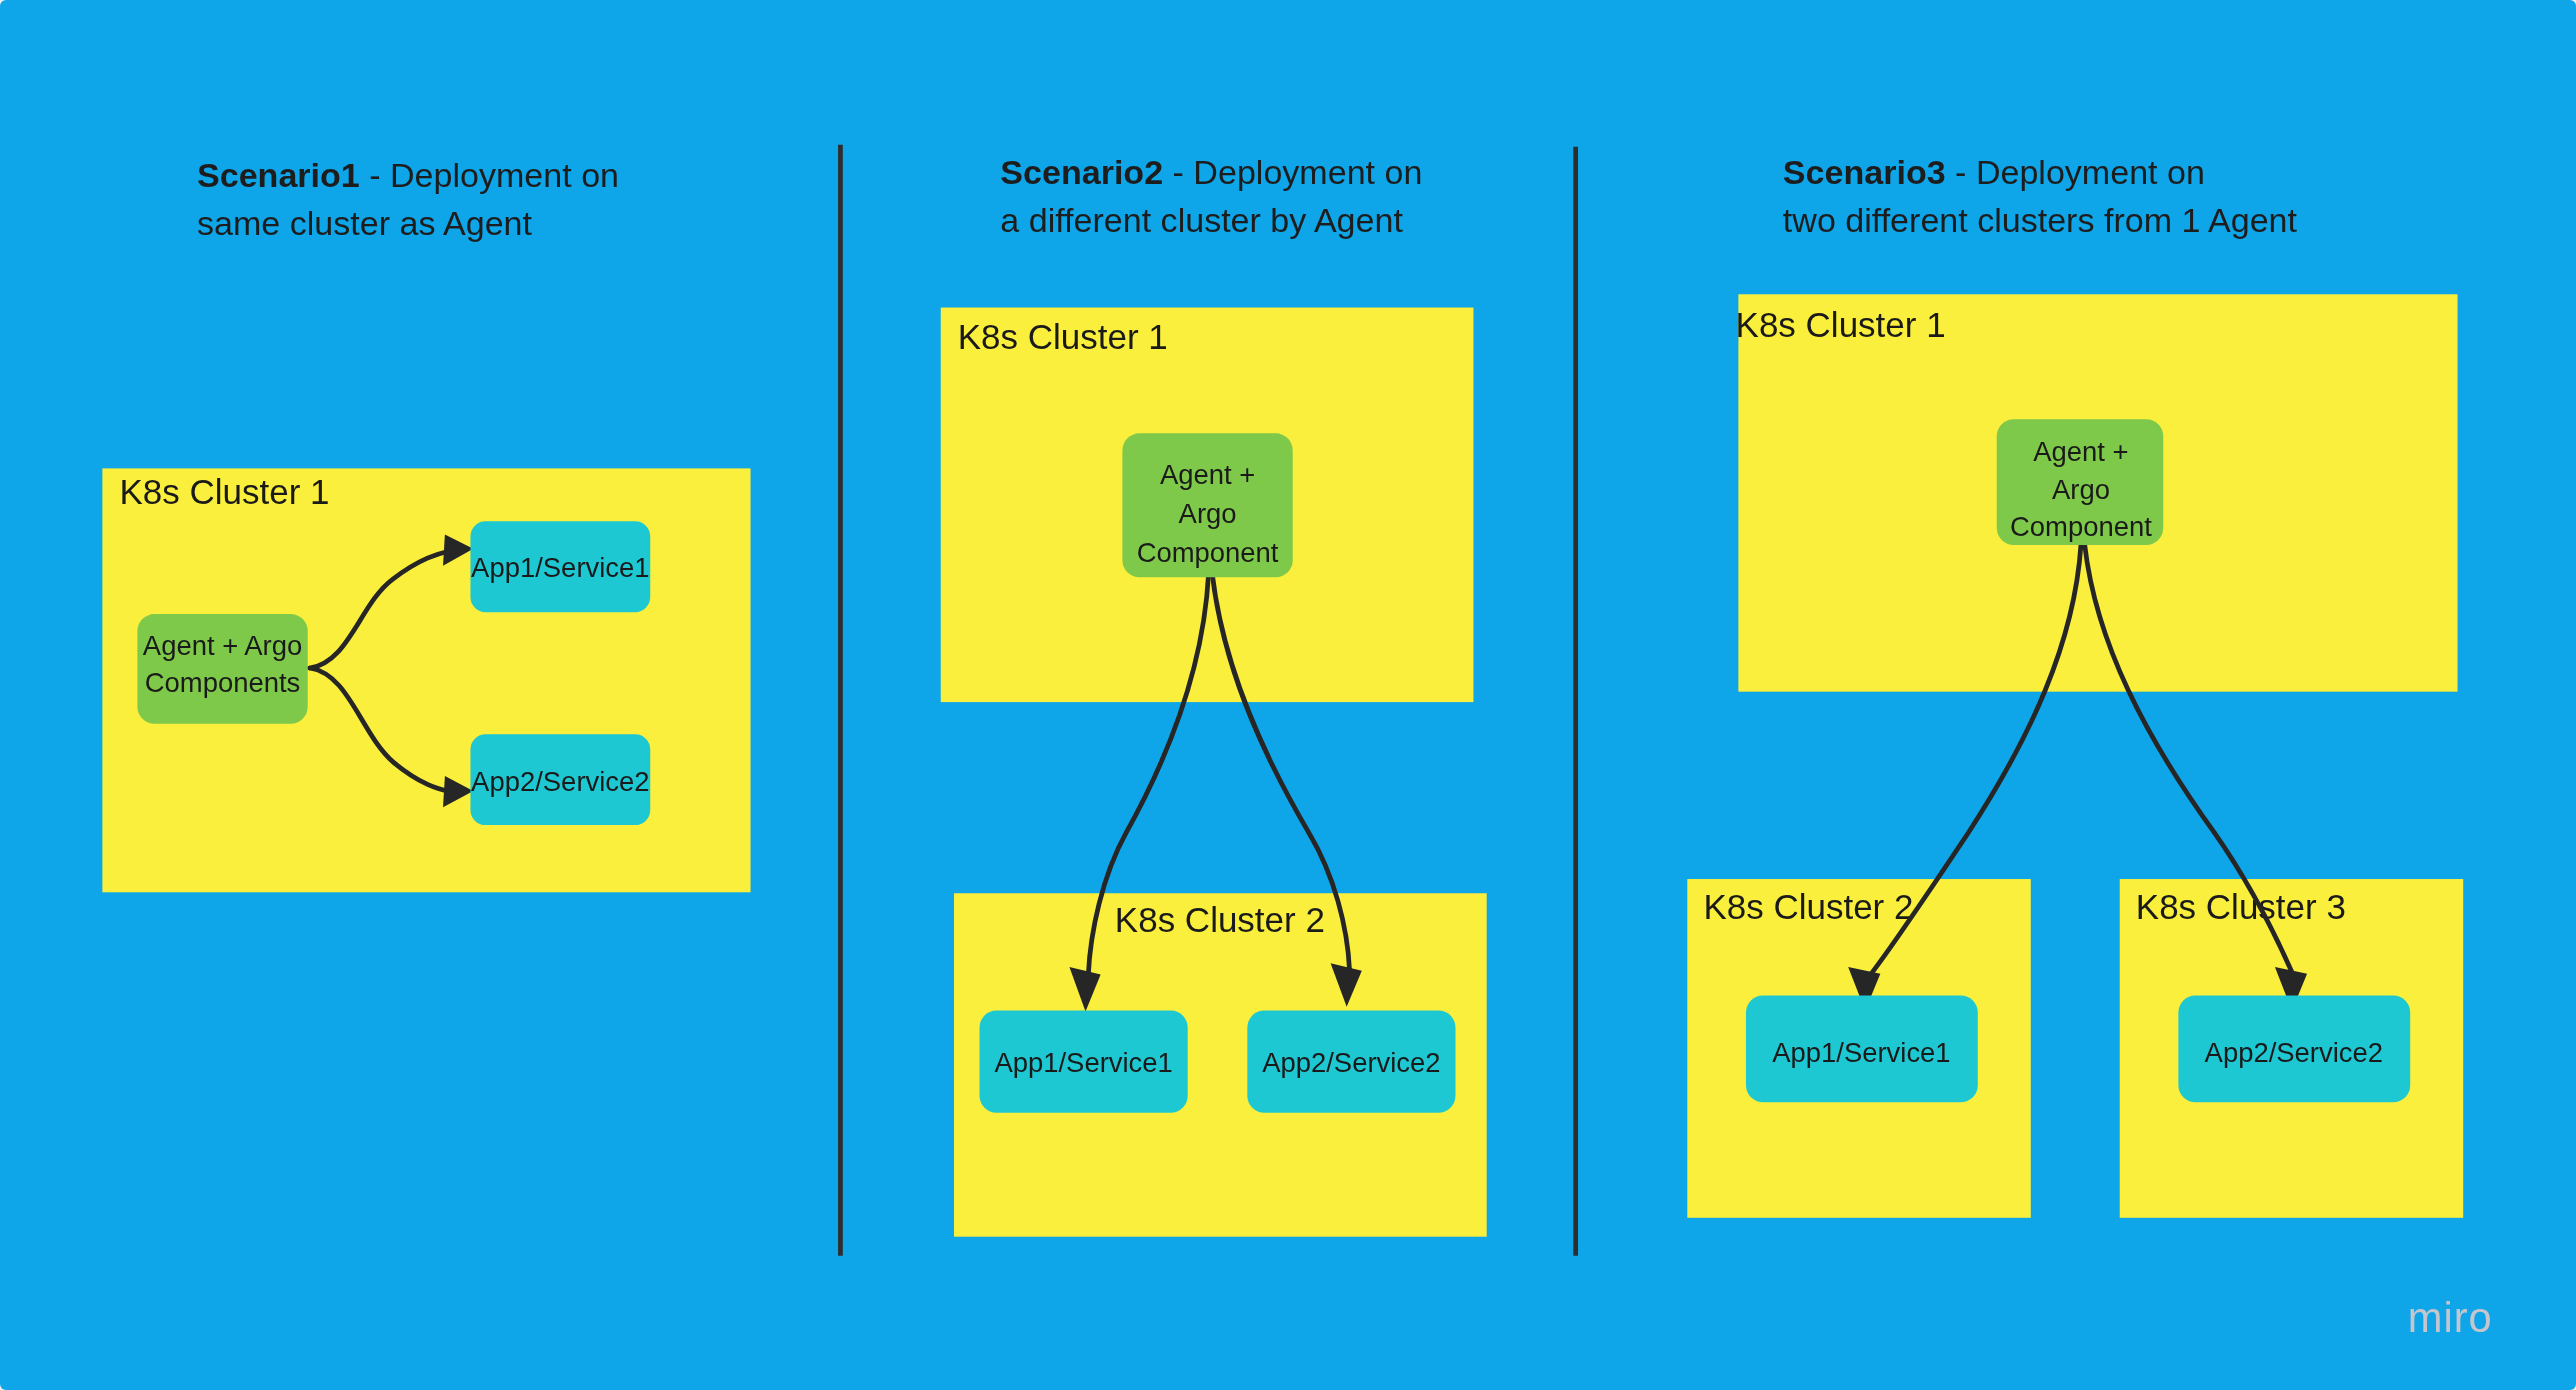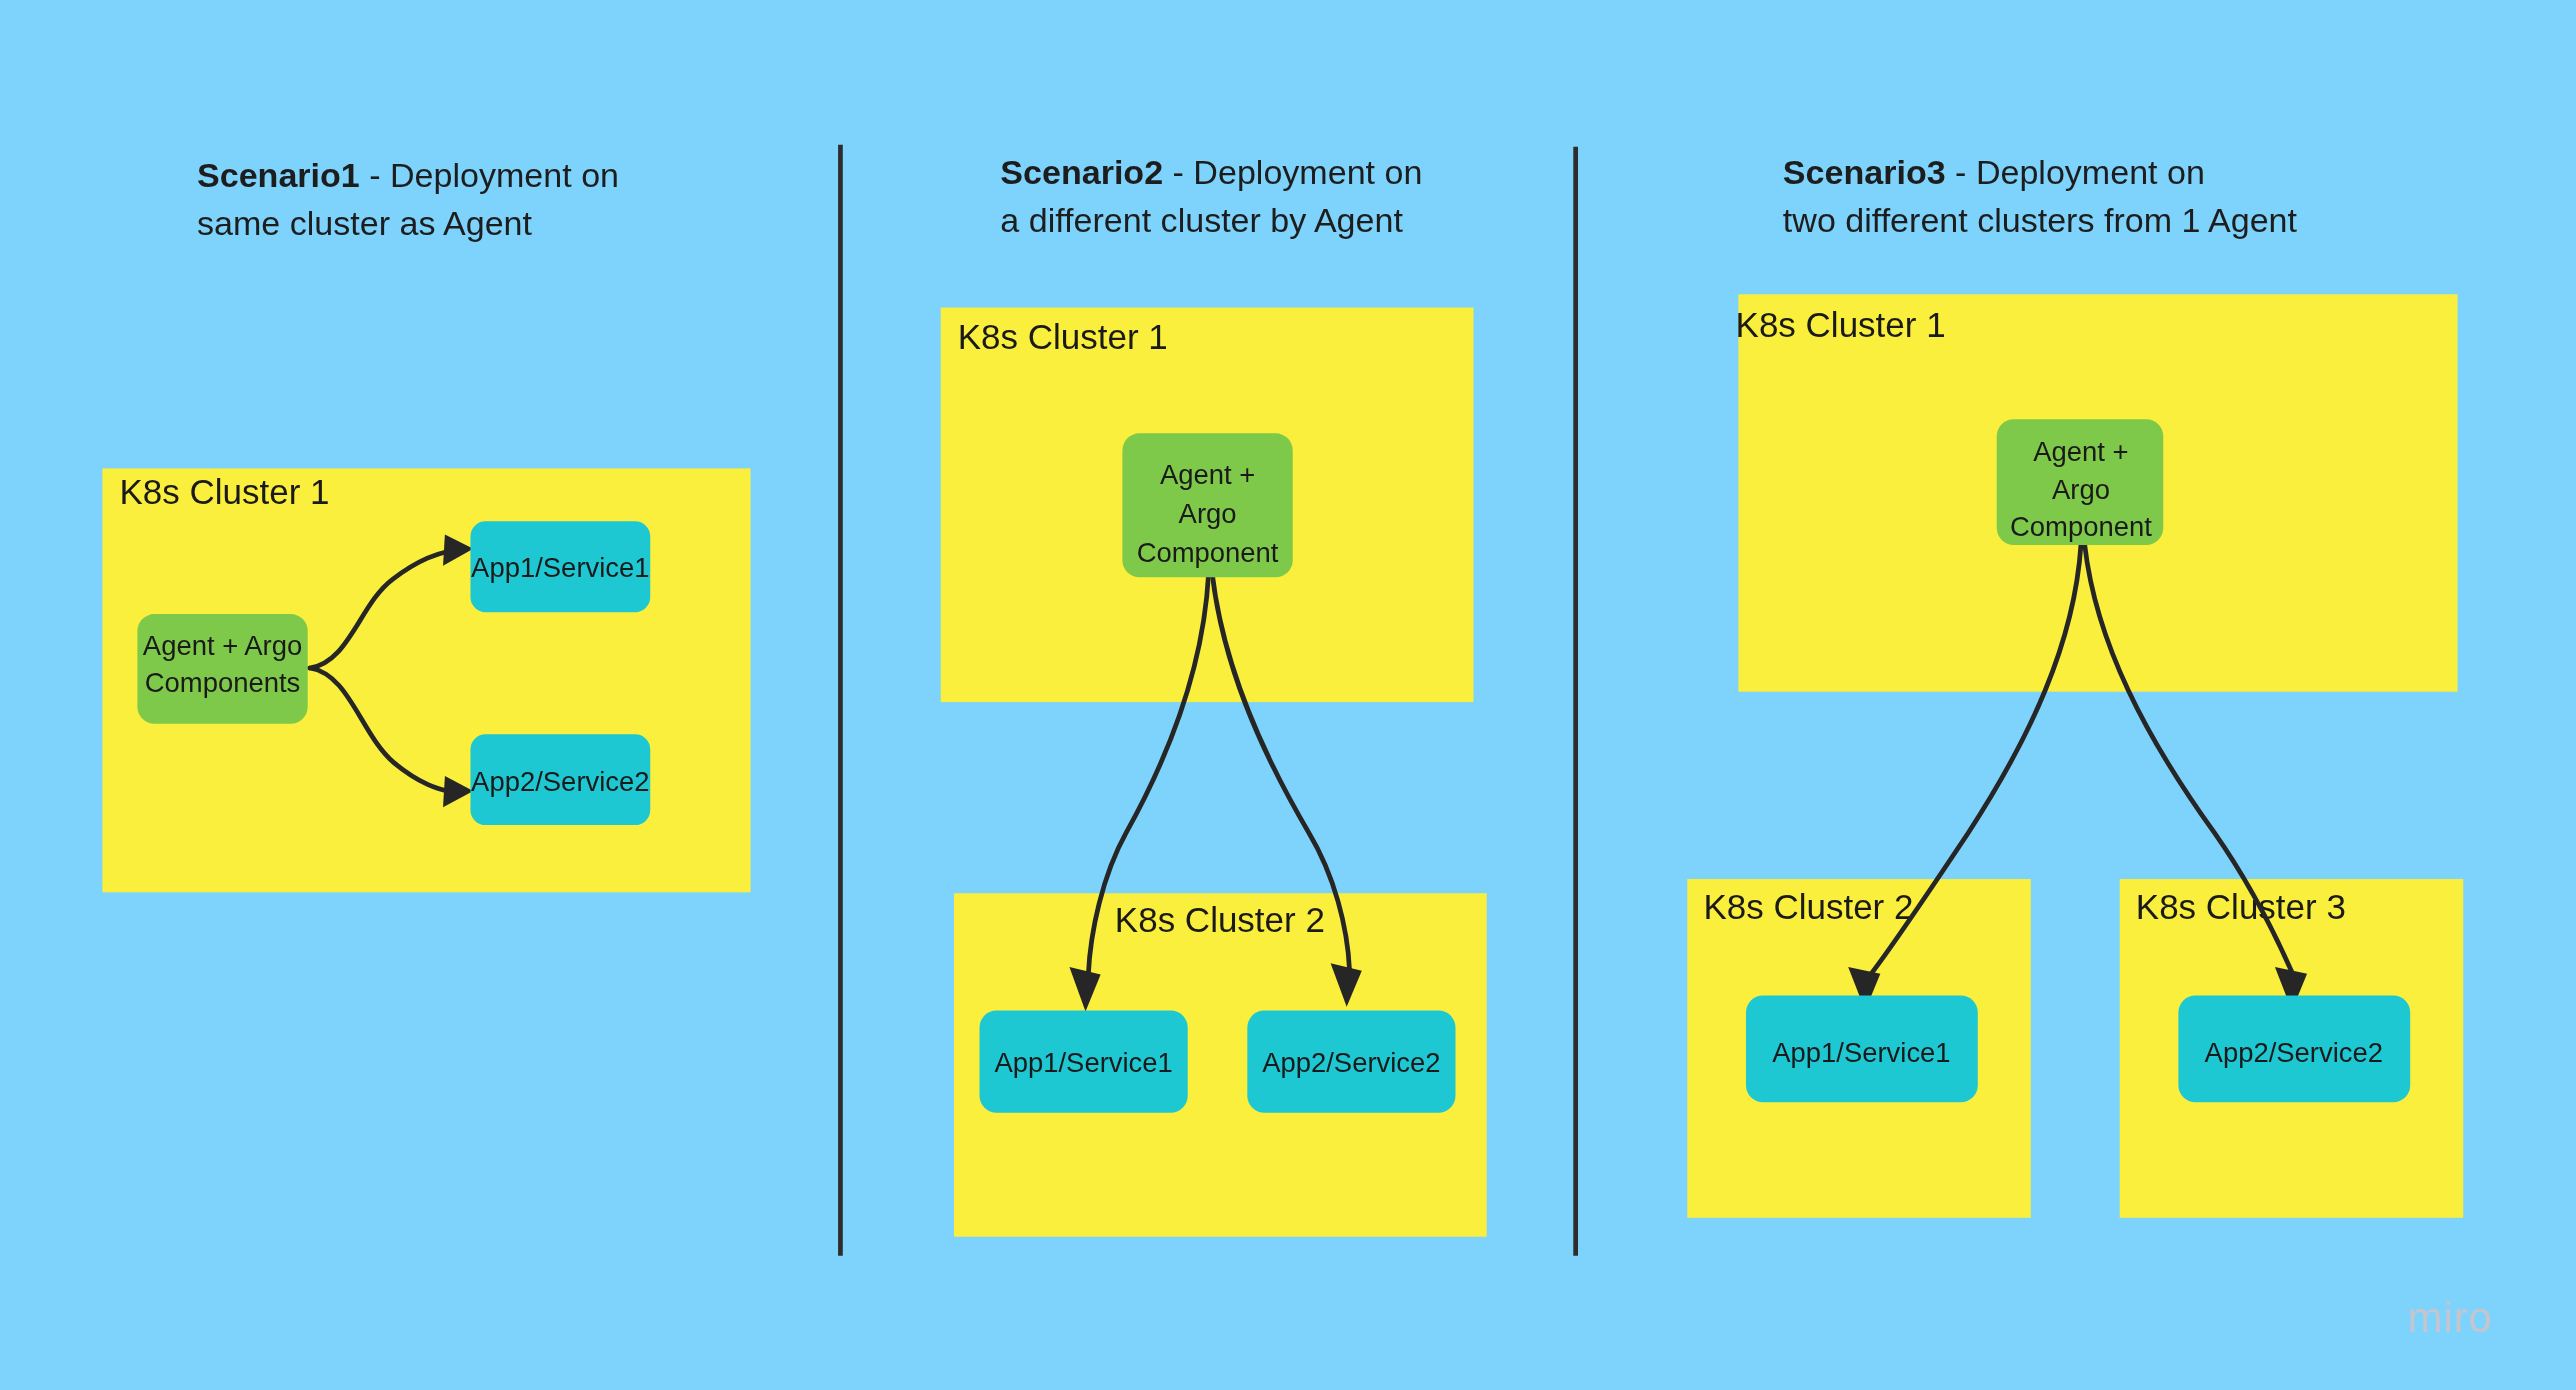--- a/index.html
+++ b/index.html
@@ -11,21 +11,22 @@
   body {
     width: 2576px;
     height: 1390px;
     overflow: hidden;
     font-family: "Liberation Sans", sans-serif;
   }
   #board {
     position: relative;
     width: 2576px;
     height: 1390px;
-    background: #7dd3fc;
+    background: #0ea5e9;
+    border-radius: 6px;
   }
   #board-svg {
     position: absolute;
     top: 0;
     left: 0;
     width: 2576px;
     height: 1390px;
     display: block;
   }
   .cluster-box { }

